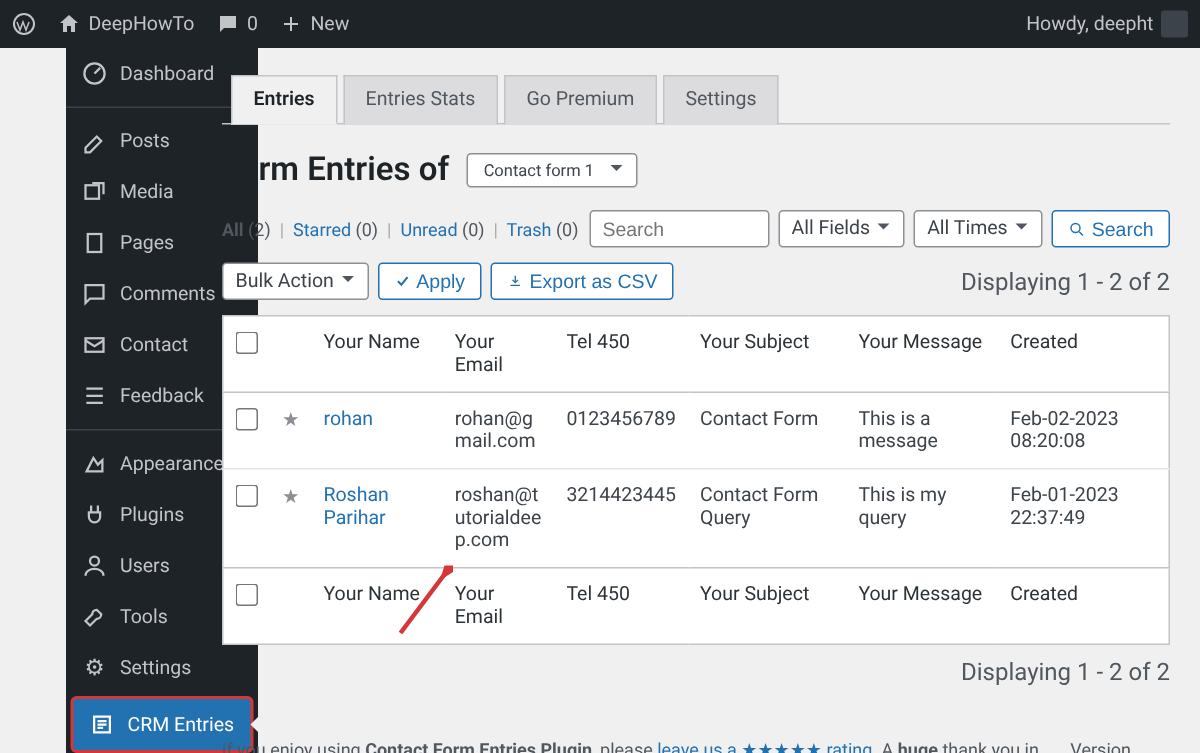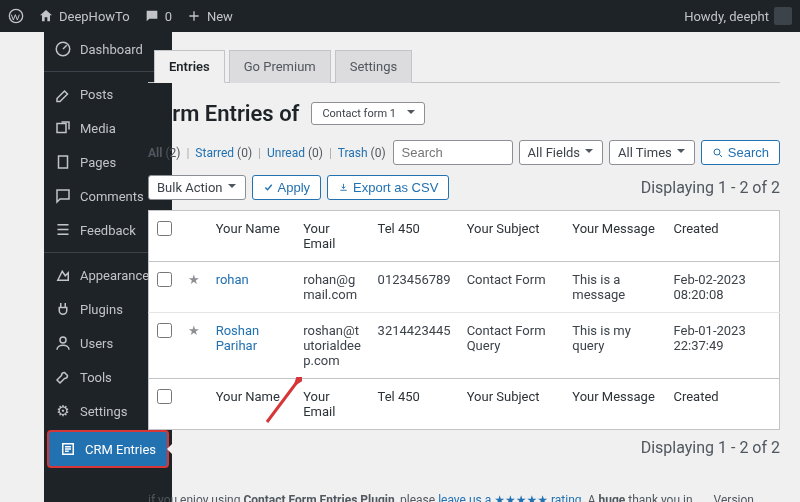--- a/index.html
+++ b/index.html
@@ -131,20 +131,27 @@
       </svg>
       <span>Pages</span>
     </div>
   <div class="menu-item">
       <svg viewBox="0 0 24 24">
         <path d="M4 4h16v12H8l-4 4z" fill="none" stroke="currentColor" stroke-width="2"></path>
       </svg>
       <span>Comments</span>
     </div>
   <div class="menu-item">
+      <svg viewBox="0 0 24 24">
+        <rect x="4" y="6" width="16" height="12" fill="none" stroke="currentColor" stroke-width="2"></rect>
+        <path d="M4 8l8 5 8-5" fill="none" stroke="currentColor" stroke-width="2"></path>
+      </svg>
+      <span>Contact</span>
+    </div>
+  <div class="menu-item">
       <span class="icon-txt">☰</span>
       <span>Feedback</span>
     </div>
   <div class="sep"></div>
   <div class="menu-item">
       <svg viewBox="0 0 24 24">
         <path d="M5 19l6-12 4 6 4-4v10z" fill="none" stroke="currentColor" stroke-width="2"></path>
       </svg>
       <span>Appearance</span>
     </div>
@@ -178,20 +185,21 @@
       </svg>
       <span>CRM Entries</span>
     </div>
 
 </div>
 
 <div class="main">
 
   <div class="tabs">
     <div class="tab active">Entries</div>
+    <div class="tab">Entries Stats</div>
     <div class="tab">Go Premium</div>
     <div class="tab">Settings</div>
   </div>
 
   <div class="page-title-row">
     <div class="page-title">Form Entries of</div>
     <div class="select-wrap">
         <div class="form-select">Contact form 1</div>
       </div>
   </div>

